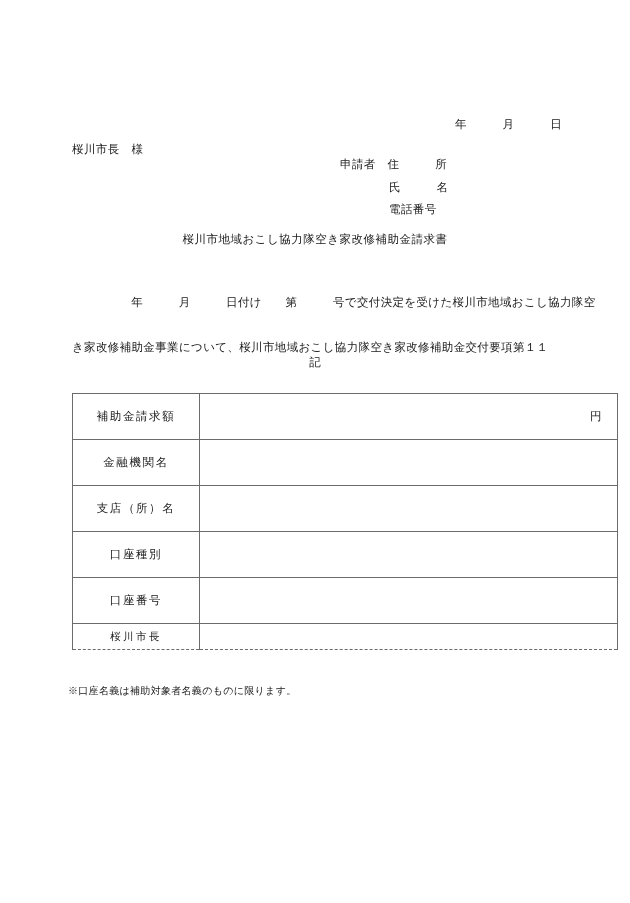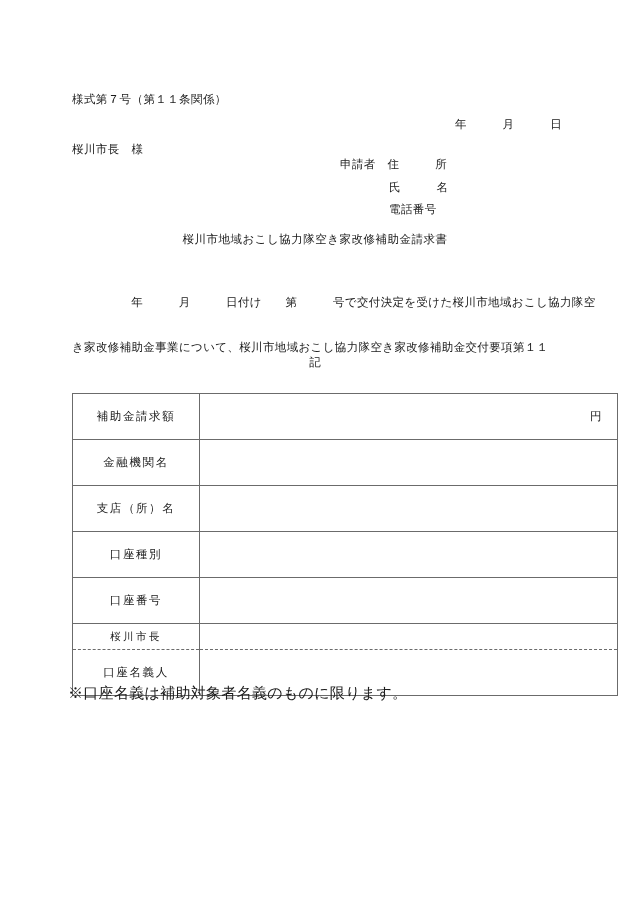--- a/index.html
+++ b/index.html
@@ -113,31 +113,30 @@
     font-size: 10.5px;
   }
   .tbl tr.furigana td.lbl { letter-spacing: 2.4px; }
   .tbl tr.holder td { border-top: none; }
 
   
   .footnote {
     position: absolute;
     left: 68px;
     top: 684px;
-    font-size: 15px;
+    font-size: 10px;
     letter-spacing: 0.3px;
     white-space: pre;
   }
 </style>
 </head>
 <body>
 
 <div class="page">
 
-  <div class="ln form-no">様式第７号（第１１条関係）</div>
 
   <div class="ln date-line">年　　　月　　　日</div>
 
   <div class="ln addressee">桜川市長　様</div>
 
   <div class="applicant-block">
     <div class="ln"><span>申請者</span><span>　</span><span>住　　　所</span></div>
     <div class="ln app-indent">氏　　　名</div>
     <div class="ln app-indent">電話番号</div>
   </div>
@@ -170,22 +169,18 @@
         <td class="val"></td>
       </tr>
       <tr>
         <td class="lbl">口座番号</td>
         <td class="val"></td>
       </tr>
       <tr class="furigana">
         <td class="lbl">桜川市長</td>
         <td class="val"></td>
       </tr>
-      <tr class="holder">
-        <td class="lbl">口座名義人</td>
-        <td class="val"></td>
-      </tr>
     </tbody>
   </table>
 
   <div class="footnote">※口座名義は補助対象者名義のものに限ります。</div>
 
 </div>
 
 </body></html>

